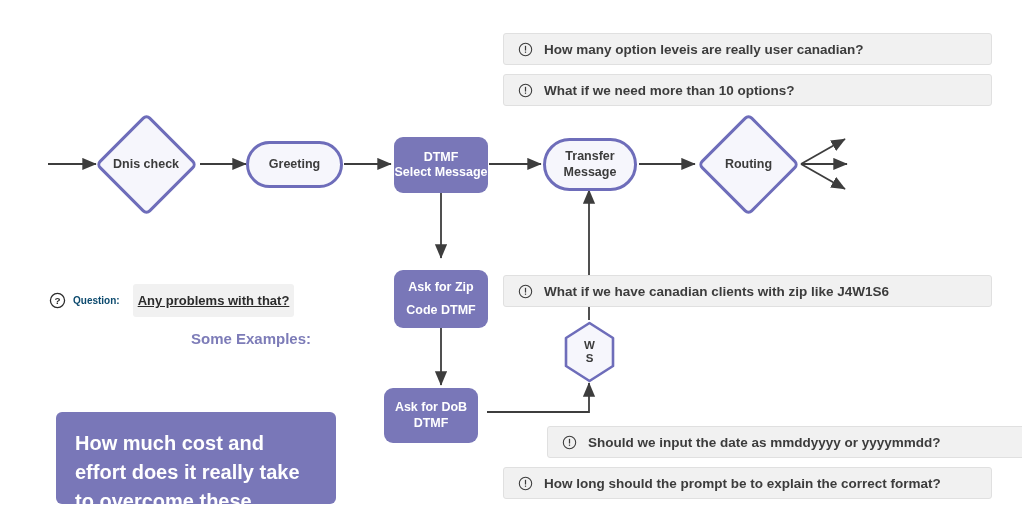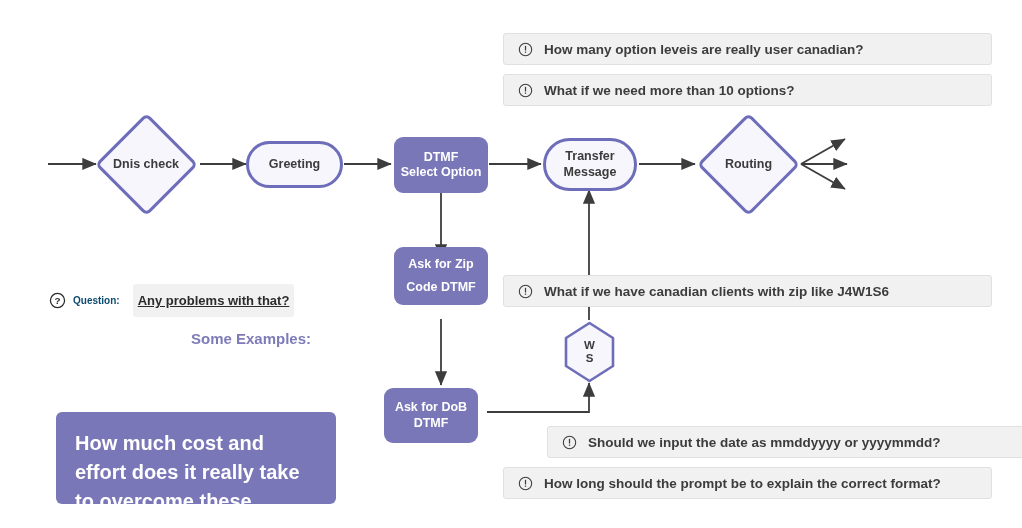--- a/index.html
+++ b/index.html
@@ -189,33 +189,33 @@
   <div class="node node-diamond" style="left:110px; top:128px; width:73px; height:73px;">
     <span>Dnis check</span>
   </div>
 
   <div class="node node-pill" style="left:246px; top:141px; width:97px; height:47px;">
     <span>Greeting</span>
   </div>
 
   <div class="node node-proc" style="left:394px; top:137px; width:94px; height:56px; flex-direction:column;">
     <span>DTMF</span>
-    <span>Select Option</span>
+    <span>Select Message</span>
   </div>
 
   <div class="node node-pill" style="left:543px; top:138px; width:94px; height:53px; flex-direction:column;">
     <span>Transfer</span>
     <span>Message</span>
   </div>
 
   <div class="node node-diamond" style="left:712px; top:128px; width:73px; height:73px;">
     <span>Routing</span>
   </div>
 
-  <div class="node node-proc" style="left:394px; top:247px; width:94px; height:58px; flex-direction:column;gap:8px;">
+  <div class="node node-proc" style="left:394px; top:270px; width:94px; height:58px; flex-direction:column;gap:8px;">
     <span>Ask for Zip</span>
     <span>Code DTMF</span>
   </div>
 
   <div class="node node-proc" style="left:384px; top:388px; width:94px; height:55px; flex-direction:column;">
     <span>Ask for DoB</span>
     <span>DTMF</span>
   </div>
 
   <div class="hexwrap" style="left:563px; top:321px; width:53px; height:62px;">

